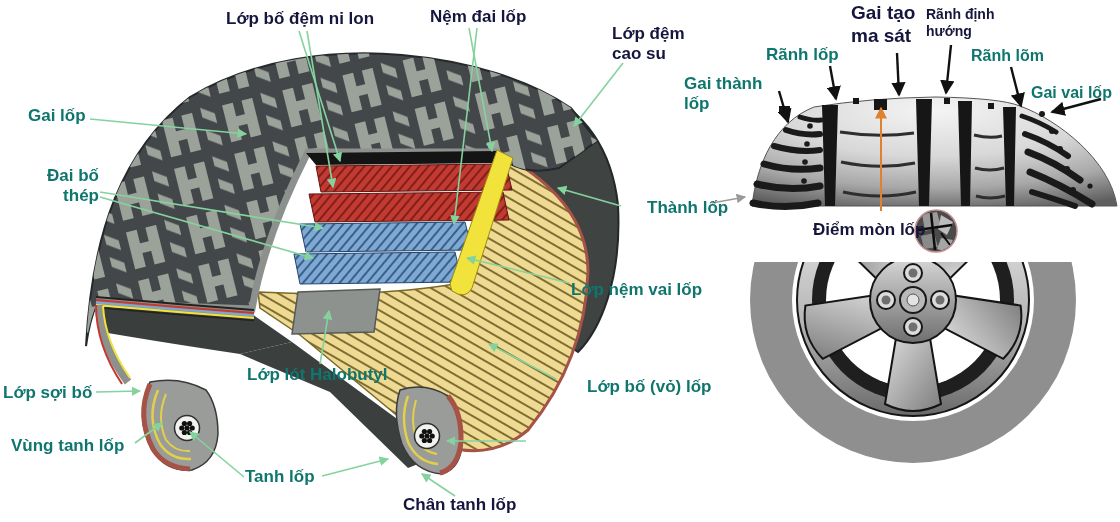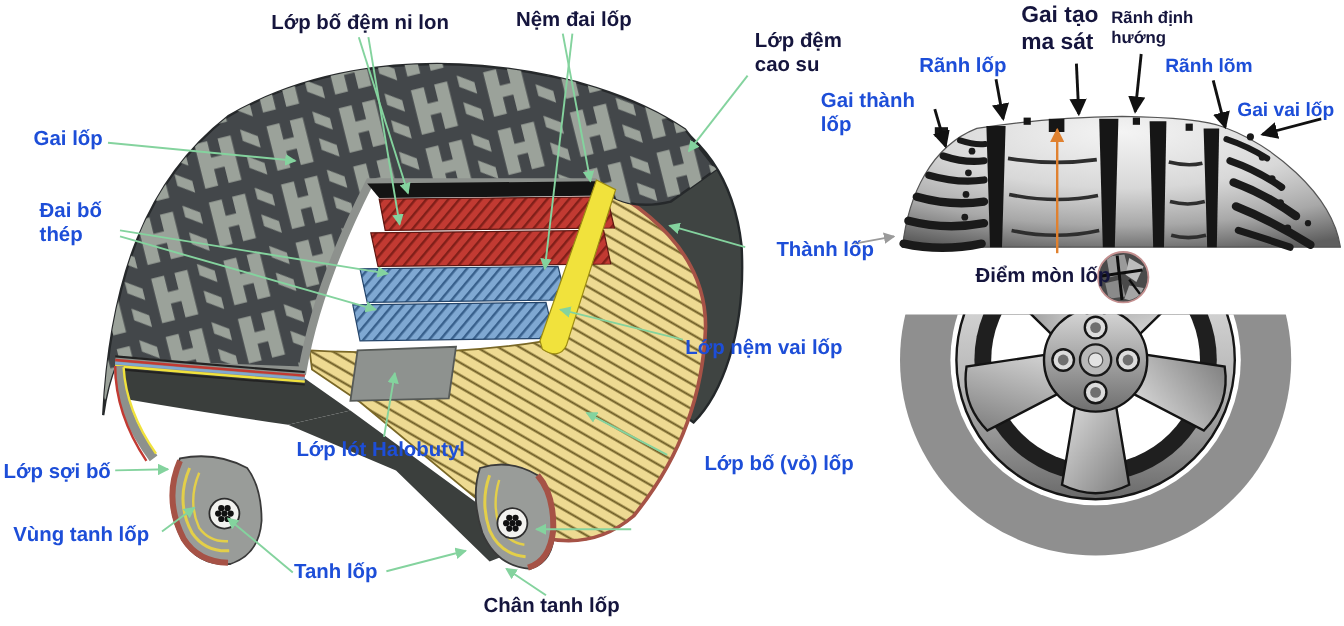--- a/index.html
+++ b/index.html
@@ -3,24 +3,24 @@
 <meta charset="utf-8">
 <style>
   html,body{margin:0;padding:0;background:#fff;}
   .canvas{
     position:relative;width:1120px;height:522px;background:#ffffff;overflow:hidden;
     font-family:"Liberation Sans","DejaVu Sans",sans-serif;
   }
   .canvas svg.art{position:absolute;left:0;top:0;}
   .lbl{
     position:absolute;z-index:2;font-weight:bold;font-size:17px;line-height:1.2;
-    color:#1d4ed8;white-space:pre-line;
+    color:#0f766e;white-space:pre-line;
   }
   .navy{color:#15153d;}
-  .ctr{text-align:left;}
+  .ctr{text-align:right;}
   .lg{font-size:19px;}
   .md{font-size:16px;}
   .sm{font-size:14px;}
 </style>
 </head>
 <body>
 
 <div class="canvas">
 
 <svg class="art" width="1120" height="522" viewBox="0 0 1120 522">
@@ -299,21 +299,21 @@
   <g fill="none" stroke="#e0812f" stroke-width="2">
     <path d="M 881,211 L 881,108" marker-end="url(#mO)"></path>
   </g>
 </svg>
 
 <div class="lbl" style="left:28px;top:106px;">Gai lốp</div>
 <div class="lbl ctr" style="left:33px;top:166px;width:66px;">Đai bố
 thép</div>
 <div class="lbl navy" style="left:226px;top:9px;">Lớp bố đệm ni lon</div>
 <div class="lbl navy" style="left:430px;top:7px;">Nệm đai lốp</div>
-<div class="lbl navy" style="left:612px;top:24px;margin-left:17px;">Lớp đệm
+<div class="lbl navy" style="left:612px;top:24px;">Lớp đệm
 cao su</div>
 <div class="lbl" style="left:623px;top:198px;margin-left:24px;">Thành lốp</div>
 <div class="lbl" style="left:571px;top:280px;">Lớp nệm vai lốp</div>
 <div class="lbl" style="left:543px;top:377px;margin-left:44px;">Lớp bố (vỏ) lốp</div>
 <div class="lbl navy" style="left:403px;top:495px;">Chân tanh lốp</div>
 <div class="lbl" style="left:245px;top:467px;">Tanh lốp</div>
 <div class="lbl" style="left:11px;top:436px;">Vùng tanh lốp</div>
 <div class="lbl" style="left:3px;top:383px;">Lớp sợi bố</div>
 <div class="lbl" style="left:247px;top:365px;">Lớp lót Halobutyl</div>
 <div class="lbl" style="left:684px;top:74px;">Gai thành

